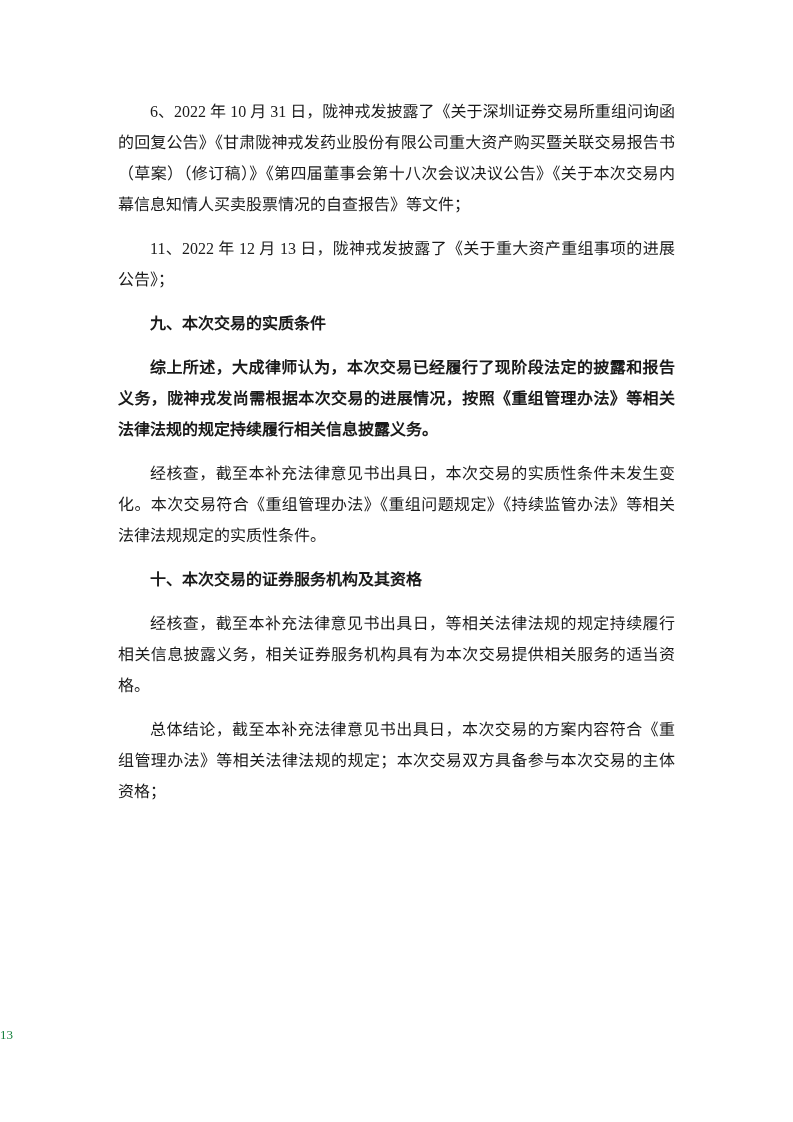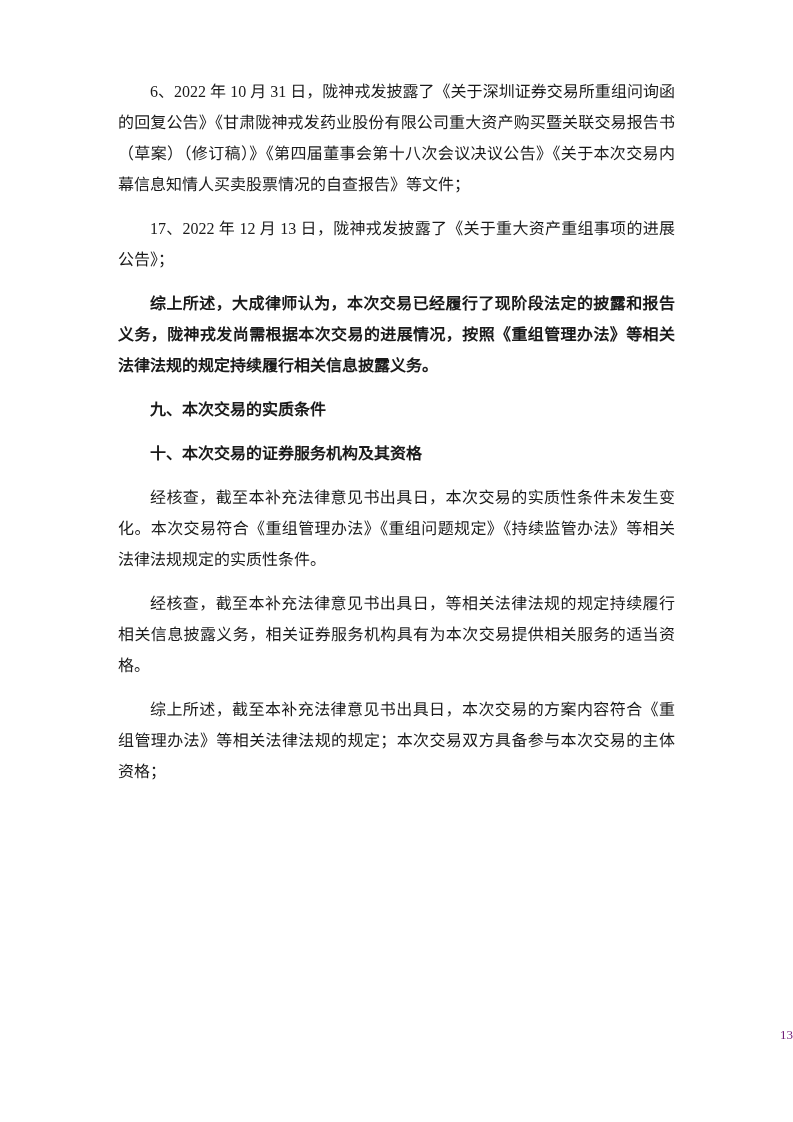--- a/index.html
+++ b/index.html
@@ -8,21 +8,21 @@
     padding: 0;
     background: #ffffff;
   }
   .page {
     position: relative;
     width: 793px;
     height: 1122px;
     margin: 0;
     background: #ffffff;
     box-sizing: border-box;
-    padding: 76px 118px 0 118px;
+    padding: 96px 118px 0 118px;
     overflow: hidden;
     font-family: "Liberation Serif", "DejaVu Serif", serif;
     color: #1a1a1a;
   }
   .doc-block {
     font-size: 16px;
     line-height: 31px;
     margin: 0 0 13px 0;
     text-indent: 2em;
     text-align: justify;
@@ -34,47 +34,47 @@
   }
   .doc-block.heading {
     font-weight: 700;
     text-align: left;
   }
   .page-footer {
     position: absolute;
     top: 1026px;
     left: 0;
     right: 0;
-    text-align: right;
+    text-align: left;
     font-size: 13px;
     line-height: 18px;
-    color: #701a75;
+    color: #15803d;
     font-family: "Liberation Serif", "DejaVu Serif", serif;
   }
 </style>
 </head>
 <body>
 
 <div class="page">
 
   <p class="doc-block">6、2022 年 10 月 31 日，陇神戎发披露了《关于深圳证券交易所重组问询函的回复公告》《甘肃陇神戎发药业股份有限公司重大资产购买暨关联交易报告书（草案）（修订稿）》《第四届董事会第十八次会议决议公告》《关于本次交易内幕信息知情人买卖股票情况的自查报告》等文件；</p>
 
 
 
 
-  <p class="doc-block">17、2022 年 12 月 13 日，陇神戎发披露了《关于重大资产重组事项的进展公告》；</p>
+  <p class="doc-block">11、2022 年 12 月 13 日，陇神戎发披露了《关于重大资产重组事项的进展公告》；</p>
+
+  <p class="doc-block heading">九、本次交易的实质条件</p>
 
   <p class="doc-block bold">综上所述，大成律师认为，本次交易已经履行了现阶段法定的披露和报告义务，陇神戎发尚需根据本次交易的进展情况，按照《重组管理办法》等相关法律法规的规定持续履行相关信息披露义务。</p>
 
-  <p class="doc-block heading">九、本次交易的实质条件</p>
+  <p class="doc-block">经核查，截至本补充法律意见书出具日，本次交易的实质性条件未发生变化。本次交易符合《重组管理办法》《重组问题规定》《持续监管办法》等相关法律法规规定的实质性条件。</p>
 
   <p class="doc-block heading">十、本次交易的证券服务机构及其资格</p>
-
-  <p class="doc-block">经核查，截至本补充法律意见书出具日，本次交易的实质性条件未发生变化。本次交易符合《重组管理办法》《重组问题规定》《持续监管办法》等相关法律法规规定的实质性条件。</p>
 
   <p class="doc-block">经核查，截至本补充法律意见书出具日，等相关法律法规的规定持续履行相关信息披露义务，相关证券服务机构具有为本次交易提供相关服务的适当资格。</p>
 
 
-  <p class="doc-block">综上所述，截至本补充法律意见书出具日，本次交易的方案内容符合《重组管理办法》等相关法律法规的规定；本次交易双方具备参与本次交易的主体资格；</p>
+  <p class="doc-block">总体结论，截至本补充法律意见书出具日，本次交易的方案内容符合《重组管理办法》等相关法律法规的规定；本次交易双方具备参与本次交易的主体资格；</p>
 
   <div class="page-footer">13</div>
 
 </div>
 
 </body></html>

